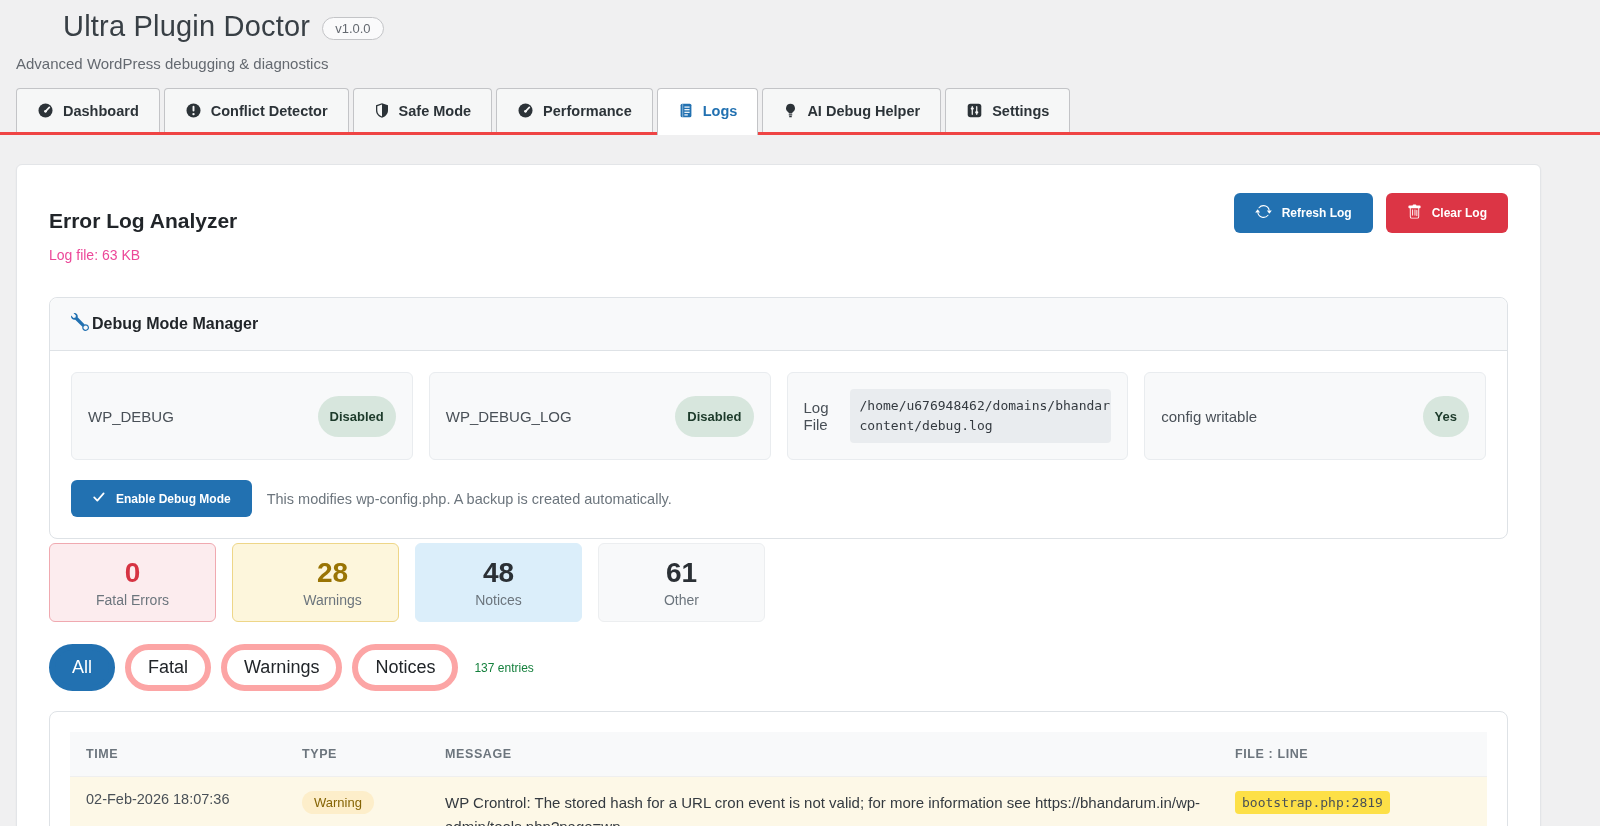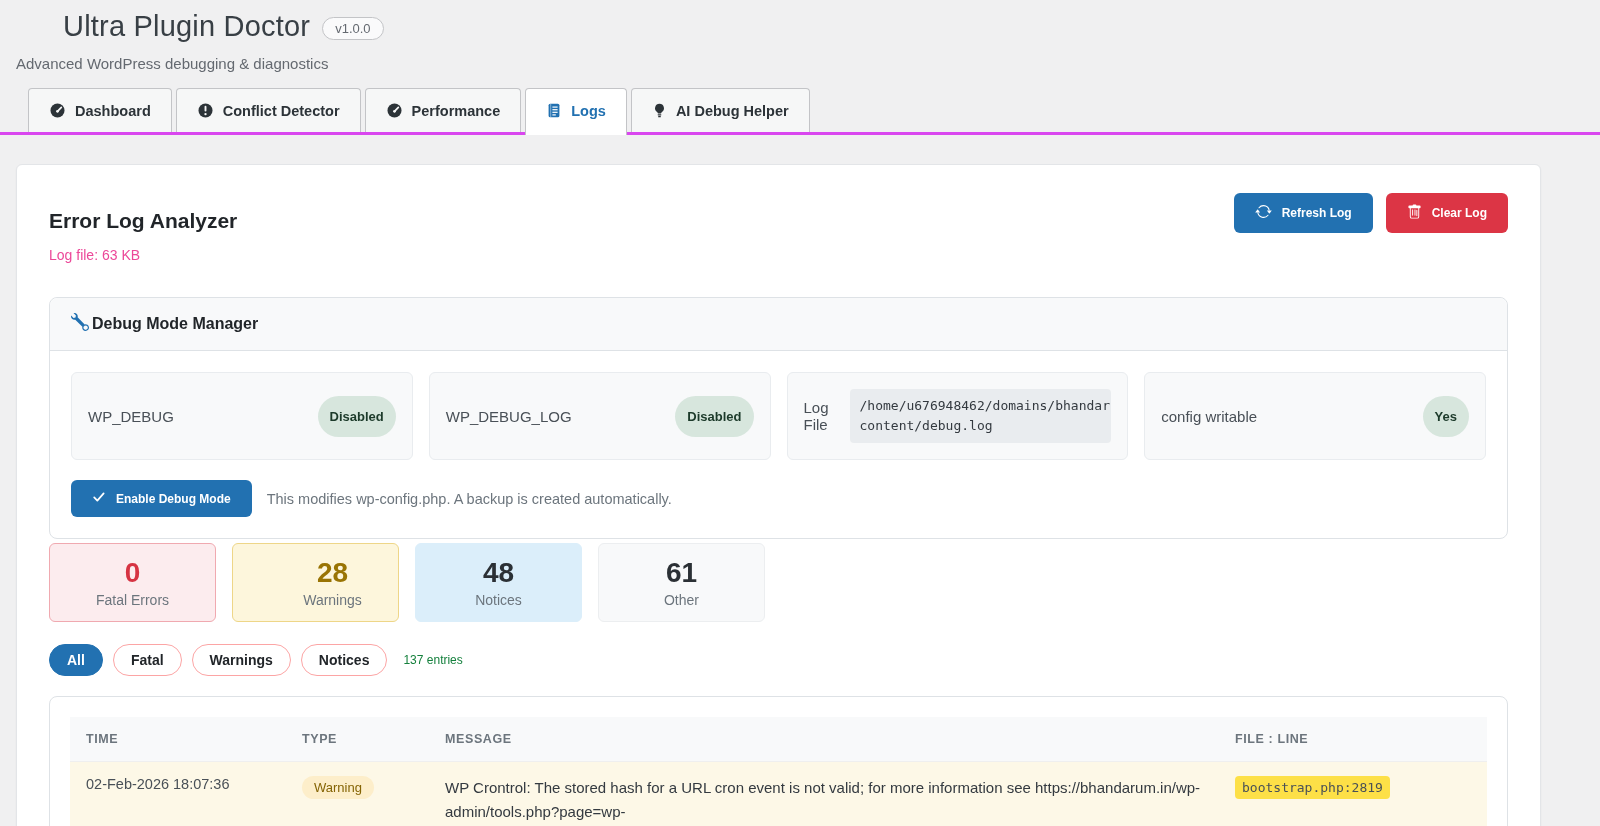--- a/index.html
+++ b/index.html
@@ -12,22 +12,22 @@
   .hdr { padding:10px 16px 0 16px; }
   .title-row { display:flex; align-items:center; margin-left:47px; }
   .title-row h1 { font-size:29px; font-weight:400; color:#383f45; letter-spacing:.2px; }
   .version-badge {
     margin-left:12px; font-size:13px; color:#646970; background:#fafafb;
     border:1px solid #c3c4c7; border-radius:999px; padding:3px 12px; margin-top:4px;
   }
   .subtitle { margin-top:12px; font-size:15px; color:#646970; }
   
   .tabbar {
-    margin-top:16px; padding-left:28px; display:flex; gap:4px;
-    border-bottom:3px solid #d946ef; align-items:flex-end;
+    margin-top:16px; padding-left:16px; display:flex; gap:4px;
+    border-bottom:3px solid #ef4444; align-items:flex-end;
   }
   .tab {
     display:flex; align-items:center; gap:9px; cursor:pointer;
     background:#f6f7f7; border:1px solid #c3c4c7; border-bottom:none;
     border-radius:4px 4px 0 0; padding:13px 20px; font-size:14.5px; font-weight:700;
     color:#2c3338; font-family:inherit;
   }
   .tab svg { display:block; }
   .tab.active {
     background:#fff; color:#2271b1; margin-bottom:-3px; padding-bottom:16px;
@@ -80,22 +80,22 @@
   .stats { margin-top:4px; display:flex; gap:16px; }
   .stat {
     width:167px; border-radius:6px; border:1px solid transparent;
     text-align:center; padding:13px 10px;
   }
   .stat .val { font-size:28px; font-weight:700; }
   .stat .lab { font-size:14px; color:#6c757d; margin-top:3px; }
   
   .filters { margin-top:22px; display:flex; align-items:center; gap:10px; }
   .fpill {
-    border-radius:999px; padding:7px 17px; font-size:14px; font-weight:700;
-    background:#fff; border:1px solid #fca5a5; color:#212529; cursor:pointer;
+    border-radius:999px; padding:7px 17px; font-size:18px; font-weight:400;
+    background:#fff; border:6px solid #fca5a5; color:#212529; cursor:pointer;
     font-family:inherit;
   }
   .fpill.active { background:#2271b1; border-color:#2271b1; color:#fff; }
   .entries { margin-left:6px; font-size:12px; color:#15803d; }
   
   .table-card { margin-top:20px; border:1px solid #dee2e6; border-radius:8px; padding:20px; }
   table { width:100%; border-collapse:collapse; }
   thead th {
     background:#f8f9fa; text-align:left; padding:15px 16px; font-size:12.5px;
     font-weight:700; color:#6c757d; text-transform:uppercase; letter-spacing:.6px;
@@ -143,20 +143,29 @@
           <svg width="17" height="17" viewBox="0 0 16 16" fill="currentColor">
             <circle cx="8" cy="8" r="6.6"></circle>
             <rect x="7.1" y="3.6" width="1.8" height="5.4" rx=".9" fill="#f6f7f7"></rect>
             <circle cx="8" cy="11.4" r="1.1" fill="#f6f7f7"></circle>
           </svg>
         </span>
         <span>Conflict Detector</span>
       </button>
       <button class="tab">
         <span>
+          <svg width="16" height="17" viewBox="0 0 16 16" fill="currentColor">
+            <path d="M8 .7 14 2.8v5c0 3.9-2.7 6.5-6 7.5-3.3-1-6-3.6-6-7.5v-5L8 .7zM8 2.1 3.3 3.8v4c0 3.1 2.1 5.2 4.7 6.1V2.1z"></path>
+            <path d="M8 2.1v11.8c2.6-.9 4.7-3 4.7-6.1v-4L8 2.1z" opacity=".55"></path>
+          </svg>
+        </span>
+        <span>Safe Mode</span>
+      </button>
+      <button class="tab">
+        <span>
           <svg width="17" height="17" viewBox="0 0 16 16" fill="currentColor">
             <circle cx="8" cy="8" r="6.6"></circle>
             <path d="M8 8.8 11.6 5" stroke="#f6f7f7" stroke-width="1.6" stroke-linecap="round"></path>
             <circle cx="8" cy="8.8" r="1.3" fill="#f6f7f7"></circle>
           </svg>
         </span>
         <span>Performance</span>
       </button>
       <button class="tab active">
         <span>
@@ -173,20 +182,32 @@
       </button>
       <button class="tab">
         <span>
           <svg width="15" height="17" viewBox="0 0 16 16" fill="currentColor">
             <path d="M8 .8a4.8 4.8 0 0 0-2.6 8.8c.5.4.9 1 1 1.5h3.2c.1-.5.5-1.1 1-1.5A4.8 4.8 0 0 0 8 .8z"></path>
             <rect x="6" y="11.9" width="4" height="1.3" rx=".65"></rect>
             <rect x="6.5" y="13.9" width="3" height="1.3" rx=".65"></rect>
           </svg>
         </span>
         <span>AI Debug Helper</span>
+      </button>
+      <button class="tab">
+        <span>
+          <svg width="17" height="17" viewBox="0 0 16 16" fill="currentColor">
+            <rect x="1.6" y="1.6" width="12.8" height="12.8" rx="2.6"></rect>
+            <rect x="5.3" y="3.8" width="1.2" height="8.4" rx=".6" fill="#f6f7f7"></rect>
+            <rect x="9.5" y="3.8" width="1.2" height="8.4" rx=".6" fill="#f6f7f7"></rect>
+            <rect x="4.4" y="5.2" width="3" height="2" rx="1" fill="#f6f7f7"></rect>
+            <rect x="8.6" y="8.8" width="3" height="2" rx="1" fill="#f6f7f7"></rect>
+          </svg>
+        </span>
+        <span>Settings</span>
       </button>
     </nav>
 
   <main class="panel">
 
     <div class="panel-head">
       <h2>Error Log Analyzer</h2>
       <div class="actions">
         <button class="btn btn-blue">
           <span>

